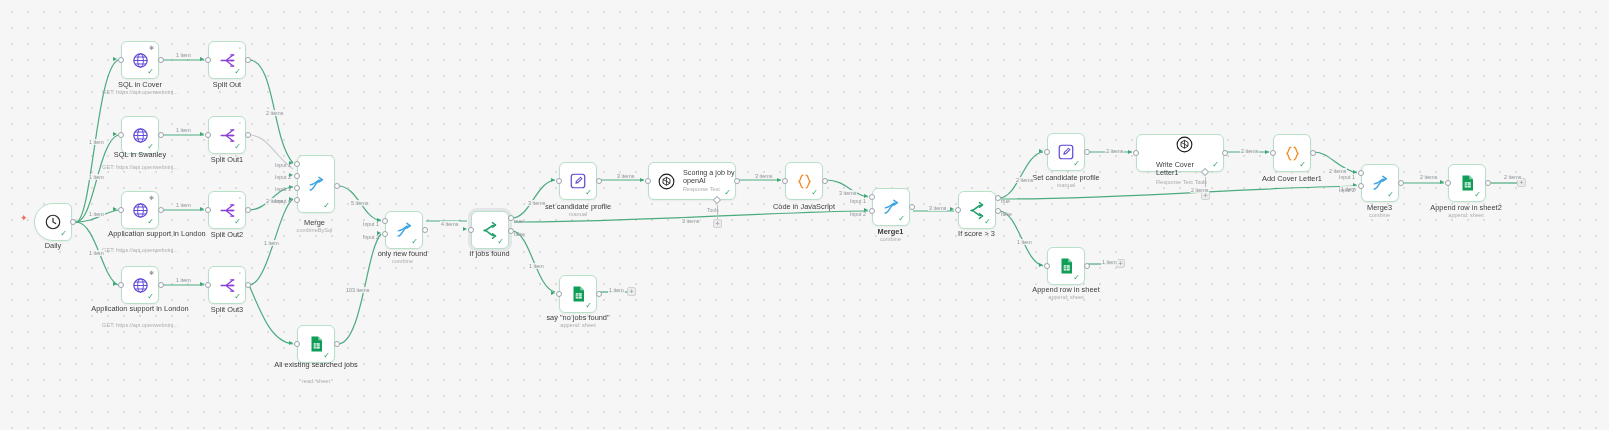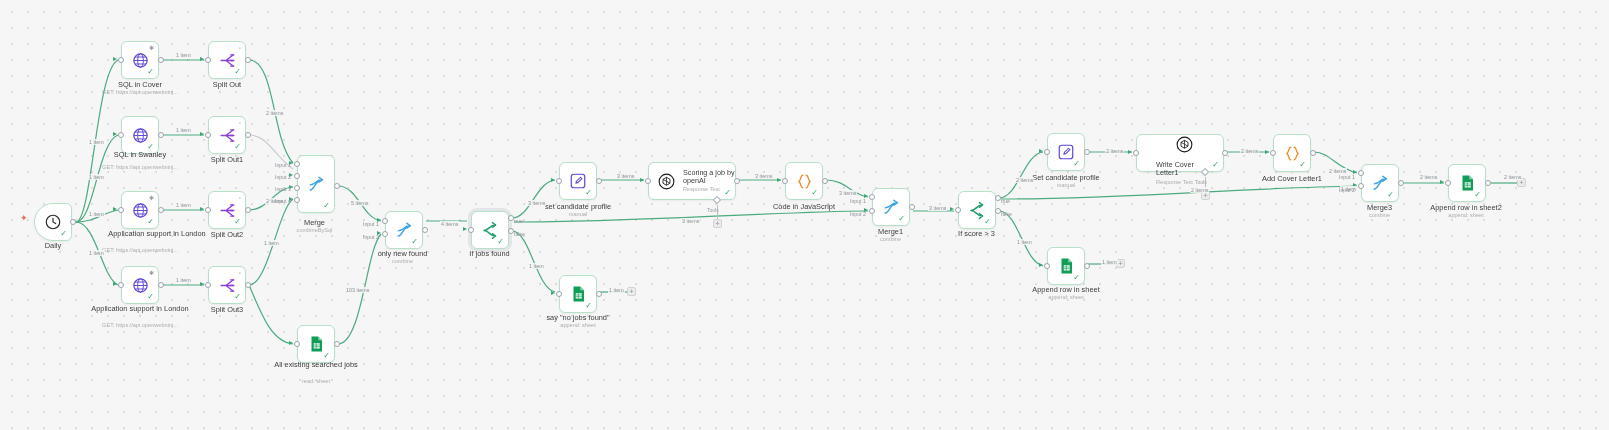--- a/index.html
+++ b/index.html
@@ -409,21 +409,21 @@
       <path d="M15 3 L19.5 6 L15 9" stroke="#3aa3e0" stroke-width="1.8" fill="none" stroke-linecap="round" stroke-linejoin="round"></path>
       <path d="M4 12.5 C9 12.5 12 8 15 6.4" stroke="#3aa3e0" stroke-width="1.5" fill="none" stroke-linecap="round"></path>
     </svg>
     <span class="check">✓</span>
   </div>
   <div class="arrowin" style="left:864px;top:194px;"></div>
   <div class="port" style="left:869px;top:194px;"></div>
   <div class="arrowin" style="left:864px;top:208px;"></div>
   <div class="port" style="left:869px;top:208px;"></div>
   <div class="port" style="left:909px;top:204px;"></div>
-  <div class="nlabel" style="left:838px;top:227px;width:105px;">Merge1</div>
+  <div class="nlabel" style="left:838px;top:227px;width:105px;font-weight:bold;">Merge1</div>
   <div class="nsub" style="left:838px;top:236px;width:105px;">combine</div>
 
   <div class="node sq" style="left:958px;top:191px;">
     <svg class="ic" width="19" height="19" viewBox="0 0 24 24">
       <path d="M4 12 C10 12 11 5 18 5" stroke="#1f9e6a" stroke-width="1.8" fill="none" stroke-linecap="round"></path>
       <path d="M4 12 C10 12 11 19 18 19" stroke="#1f9e6a" stroke-width="1.8" fill="none" stroke-linecap="round"></path>
       <path d="M14.4 2 L18.6 5 L14.4 8" stroke="#1f9e6a" stroke-width="1.7" fill="none" stroke-linecap="round" stroke-linejoin="round"></path>
       <path d="M14.4 16 L18.6 19 L14.4 22" stroke="#1f9e6a" stroke-width="1.7" fill="none" stroke-linecap="round" stroke-linejoin="round"></path>
     </svg>
     <span class="check">✓</span>

